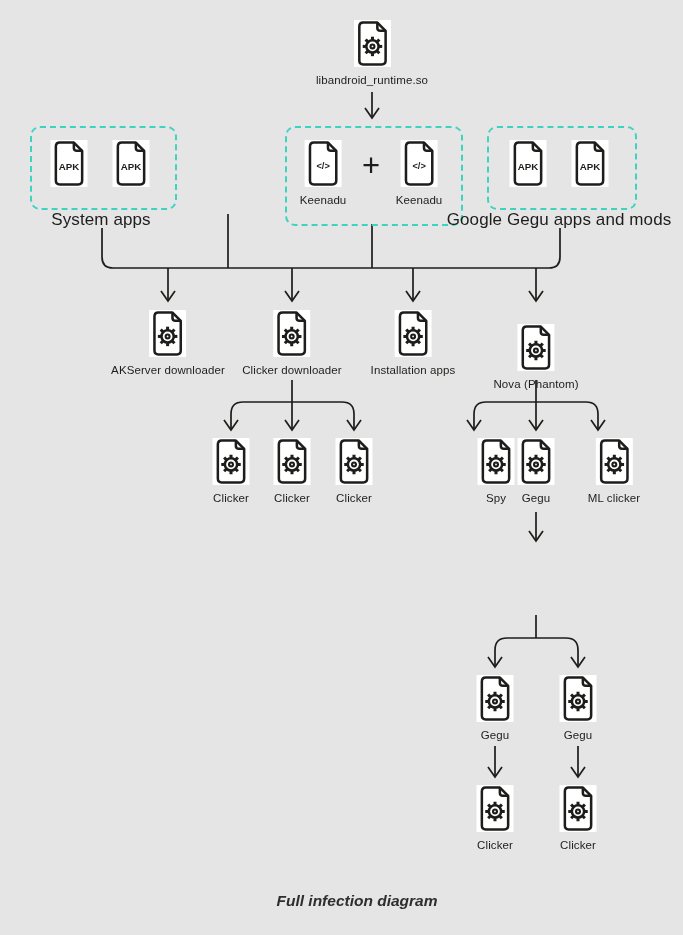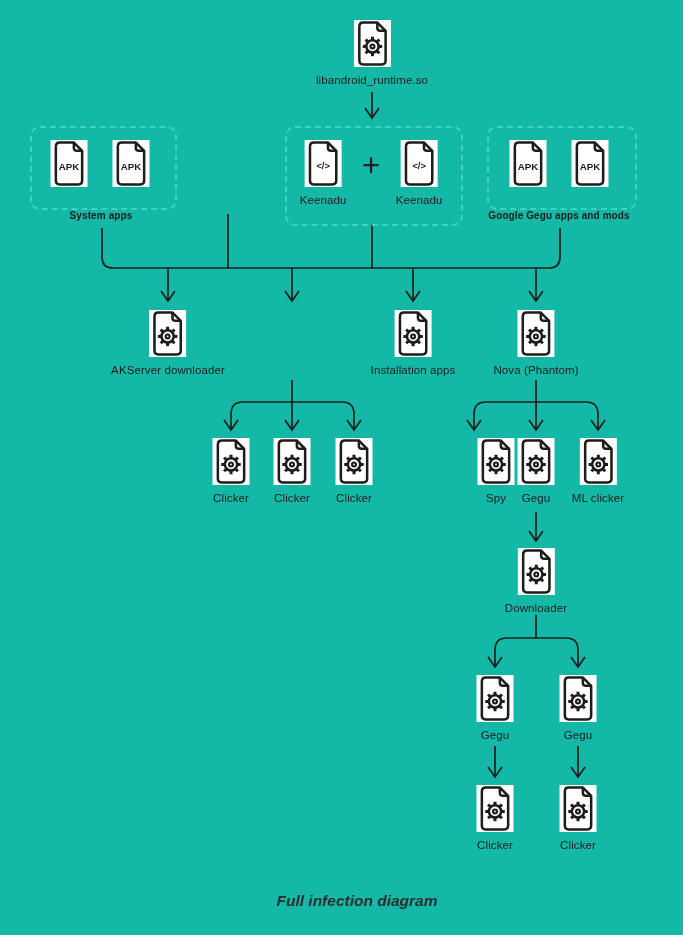--- a/index.html
+++ b/index.html
@@ -1,24 +1,24 @@
 <!DOCTYPE html>
 <html><head>
 <meta charset="utf-8">
 <style>
   html,body{margin:0;padding:0;background:#ffffff;}
-  .stage{position:relative;width:683px;height:935px;background:#14b8a6;overflow:hidden;
+  .stage{position:relative;width:683px;height:935px;background:#e5e5e5;overflow:hidden;
          font-family:"Liberation Sans",sans-serif;color:#1d1d1b;}
   .wires{position:absolute;left:0;top:0;z-index:1;pointer-events:none;}
   .dashbox{position:absolute;border:2px dashed #3ed3c1;border-radius:10px;z-index:1;}
   .node{position:absolute;transform:translateX(-50%);display:flex;flex-direction:column;
         align-items:center;gap:7px;z-index:2;}
   .fico{width:37px;height:47px;display:block;background:#fff;}
   .nlabel{font-size:11.5px;font-weight:500;letter-spacing:.1px;white-space:nowrap;color:#1d1d1b;}
-  .glabel{position:absolute;transform:translateX(-50%);font-size:10px;font-weight:700;
+  .glabel{position:absolute;transform:translateX(-50%);font-size:17px;font-weight:400;
           letter-spacing:.1px;white-space:nowrap;z-index:2;color:#1d1d1b;}
   .plus{position:absolute;transform:translate(-50%,-50%);font-size:31px;font-weight:400;
         z-index:2;color:#1d1d1b;line-height:1;}
   .caption{position:absolute;transform:translateX(-50%);font-style:italic;font-size:15.5px;
            font-weight:600;color:#2e2e2e;z-index:2;white-space:nowrap;margin-left:26px;}
   .itx{font-family:"Liberation Sans",sans-serif;font-weight:700;fill:#1d1d1b;}
 </style>
 </head>
 <body>
 
@@ -130,28 +130,35 @@
   </div>
   <div class="glabel" style="left:559px;top:210px">Google Gegu apps and mods</div>
 
   <div class="node" style="left:168px;top:310px">
     <svg class="fico" viewBox="0 0 38 48">
         <use href="#doc"></use>
         <use href="#gear"></use>
       </svg>
     <div class="nlabel">AKServer downloader</div>
   </div>
+  <div class="node" style="left:292px;top:310px">
+    <svg class="fico" viewBox="0 0 38 48">
+        <use href="#doc"></use>
+        <use href="#gear"></use>
+      </svg>
+    <div class="nlabel">Clicker downloader</div>
+  </div>
   <div class="node" style="left:413px;top:310px">
     <svg class="fico" viewBox="0 0 38 48">
         <use href="#doc"></use>
         <use href="#gear"></use>
       </svg>
     <div class="nlabel">Installation apps</div>
   </div>
-  <div class="node" style="left:536px;top:310px">
+  <div class="node" style="left:536px;top:324px">
     <svg class="fico" viewBox="0 0 38 48">
         <use href="#doc"></use>
         <use href="#gear"></use>
       </svg>
     <div class="nlabel">Nova (Phantom)</div>
   </div>
 
   <div class="node" style="left:231px;top:438px">
     <svg class="fico" viewBox="0 0 38 48">
         <use href="#doc"></use>
@@ -181,35 +188,28 @@
       </svg>
     <div class="nlabel">Spy</div>
   </div>
   <div class="node" style="left:536px;top:438px">
     <svg class="fico" viewBox="0 0 38 48">
         <use href="#doc"></use>
         <use href="#gear"></use>
       </svg>
     <div class="nlabel">Gegu</div>
   </div>
-  <div class="node" style="left:598px;top:438px">
+  <div class="node" style="left:614px;top:438px">
     <svg class="fico" viewBox="0 0 38 48">
         <use href="#doc"></use>
         <use href="#gear"></use>
       </svg>
     <div class="nlabel">ML clicker</div>
   </div>
 
-  <div class="node" style="left:536px;top:548px">
-    <svg class="fico" viewBox="0 0 38 48">
-        <use href="#doc"></use>
-        <use href="#gear"></use>
-      </svg>
-    <div class="nlabel">Downloader</div>
-  </div>
 
   <div class="node" style="left:495px;top:675px">
     <svg class="fico" viewBox="0 0 38 48">
         <use href="#doc"></use>
         <use href="#gear"></use>
       </svg>
     <div class="nlabel">Gegu</div>
   </div>
   <div class="node" style="left:578px;top:675px">
     <svg class="fico" viewBox="0 0 38 48">

